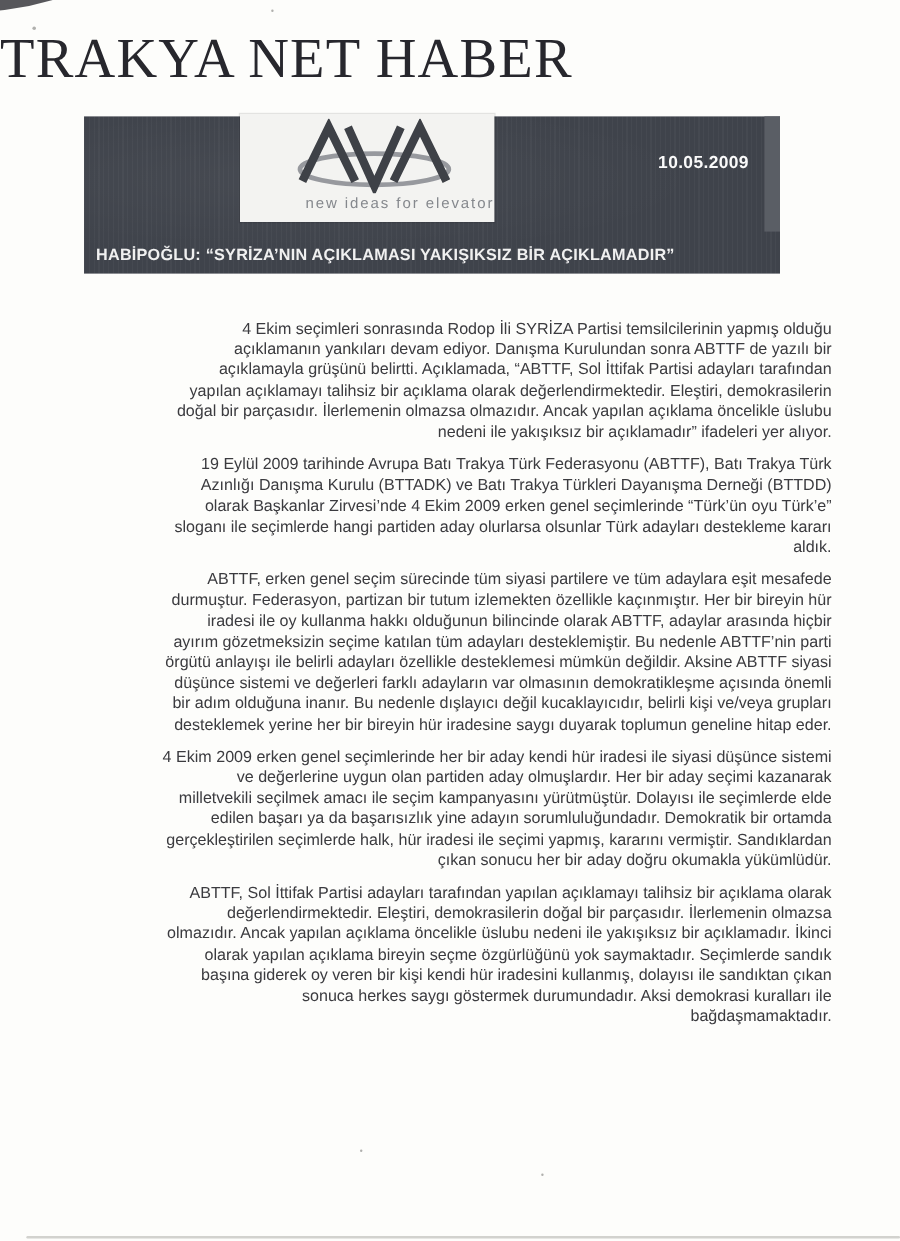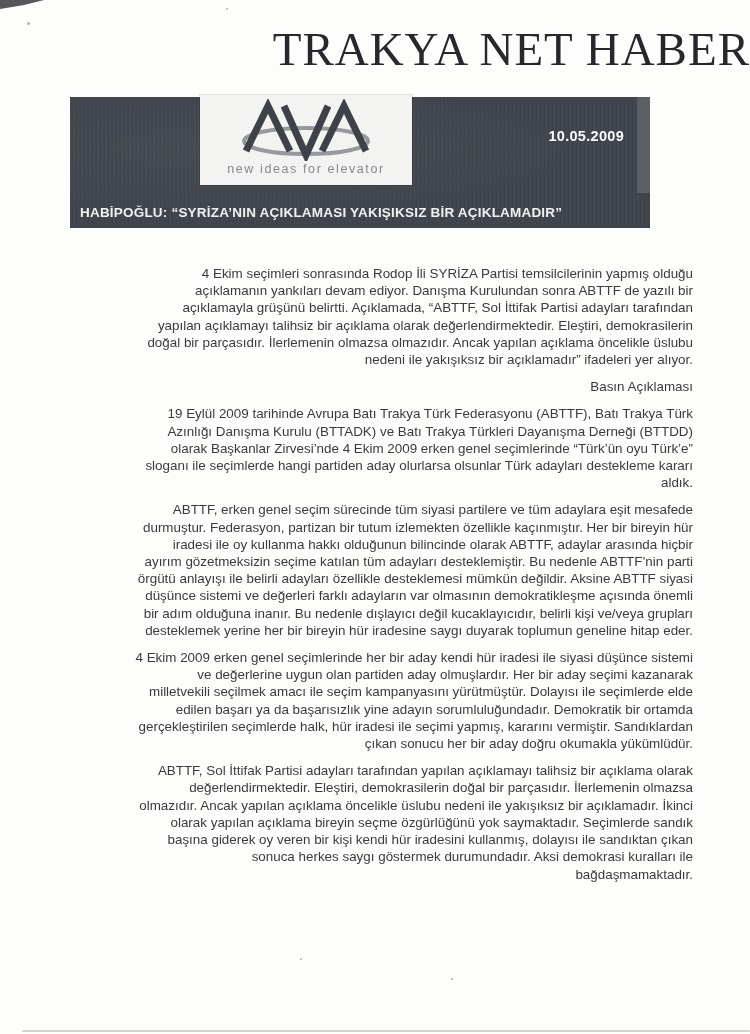--- a/index.html
+++ b/index.html
@@ -5,40 +5,40 @@
   * { margin:0; padding:0; box-sizing:border-box; }
   html,body { background:#ffffff; }
   .sheet {
     position:relative; width:750px; height:1034px;
     background:#fdfdfb; overflow:hidden;
     font-family:"Liberation Sans", sans-serif;
   }
   
   .doc-title {
     position:absolute; top:22px; left:0; width:100%;
-    text-align:right;
+    text-align:left;
     font-family:"Liberation Serif", serif; font-weight:normal;
     font-size:47px; letter-spacing:1px; color:#27272d;
   }
   
   .banner {
     position:absolute; left:70px; top:97px; width:580px; height:131px;
     background:#3f434b;
     background-image:
       radial-gradient(ellipse at 30% 40%, rgba(255,255,255,0.04), transparent 60%),
       repeating-linear-gradient(90deg, rgba(255,255,255,0.03) 0 1px, transparent 1px 4px);
   }
   .banner-edge {
     position:absolute; top:0; right:0; width:13px; height:96px;
     background:#5a5e65;
   }
   .logo-box {
     position:absolute; left:130px; top:-2px; width:212px; height:90px;
     background:#f3f3f1; box-shadow:0 0 0 1px rgba(0,0,0,0.10);
-    display:flex; flex-direction:column; align-items:center; padding-top:4px;
+    display:flex; flex-direction:column; align-items:flex-end; padding-top:4px;
   }
   .logo-tagline {
     font-size:12.5px; color:#85888d; letter-spacing:1.6px; margin-top:1px;
     white-space:nowrap;
   }
   .banner-date {
     position:absolute; top:31px; right:26px;
     font-size:14.5px; font-weight:700; color:#fafafa; letter-spacing:0.3px;
   }
   .banner-headline {
@@ -94,21 +94,20 @@
     <div class="banner-headline">HABİPOĞLU: “SYRİZA’NIN AÇIKLAMASI YAKIŞIKSIZ BİR AÇIKLAMADIR”</div>
   </div>
 
   <div class="article">
     <p> 4 Ekim seçimleri sonrasında Rodop İli SYRİZA Partisi temsilcilerinin yapmış olduğu
 açıklamanın yankıları devam ediyor. Danışma Kurulundan sonra ABTTF de yazılı bir
 açıklamayla grüşünü belirtti. Açıklamada, “ABTTF, Sol İttifak Partisi adayları tarafından
 yapılan açıklamayı talihsiz bir açıklama olarak değerlendirmektedir. Eleştiri, demokrasilerin
 doğal bir parçasıdır. İlerlemenin olmazsa olmazıdır. Ancak yapılan açıklama öncelikle üslubu
 nedeni ile yakışıksız bir açıklamadır” ifadeleri yer alıyor.</p>
-    <p>Basın Açıklaması</p>
     <p>19 Eylül 2009 tarihinde Avrupa Batı Trakya Türk Federasyonu (ABTTF), Batı Trakya Türk
 Azınlığı Danışma Kurulu (BTTADK) ve Batı Trakya Türkleri Dayanışma Derneği (BTTDD)
 olarak Başkanlar Zirvesi’nde 4 Ekim 2009 erken genel seçimlerinde “Türk’ün oyu Türk’e”
 sloganı ile seçimlerde hangi partiden aday olurlarsa olsunlar Türk adayları destekleme kararı
 aldık.</p>
     <p>ABTTF, erken genel seçim sürecinde tüm siyasi partilere ve tüm adaylara eşit mesafede
 durmuştur. Federasyon, partizan bir tutum izlemekten özellikle kaçınmıştır. Her bir bireyin hür
 iradesi ile oy kullanma hakkı olduğunun bilincinde olarak ABTTF, adaylar arasında hiçbir
 ayırım gözetmeksizin seçime katılan tüm adayları desteklemiştir. Bu nedenle ABTTF’nin parti
 örgütü anlayışı ile belirli adayları özellikle desteklemesi mümkün değildir. Aksine ABTTF siyasi

